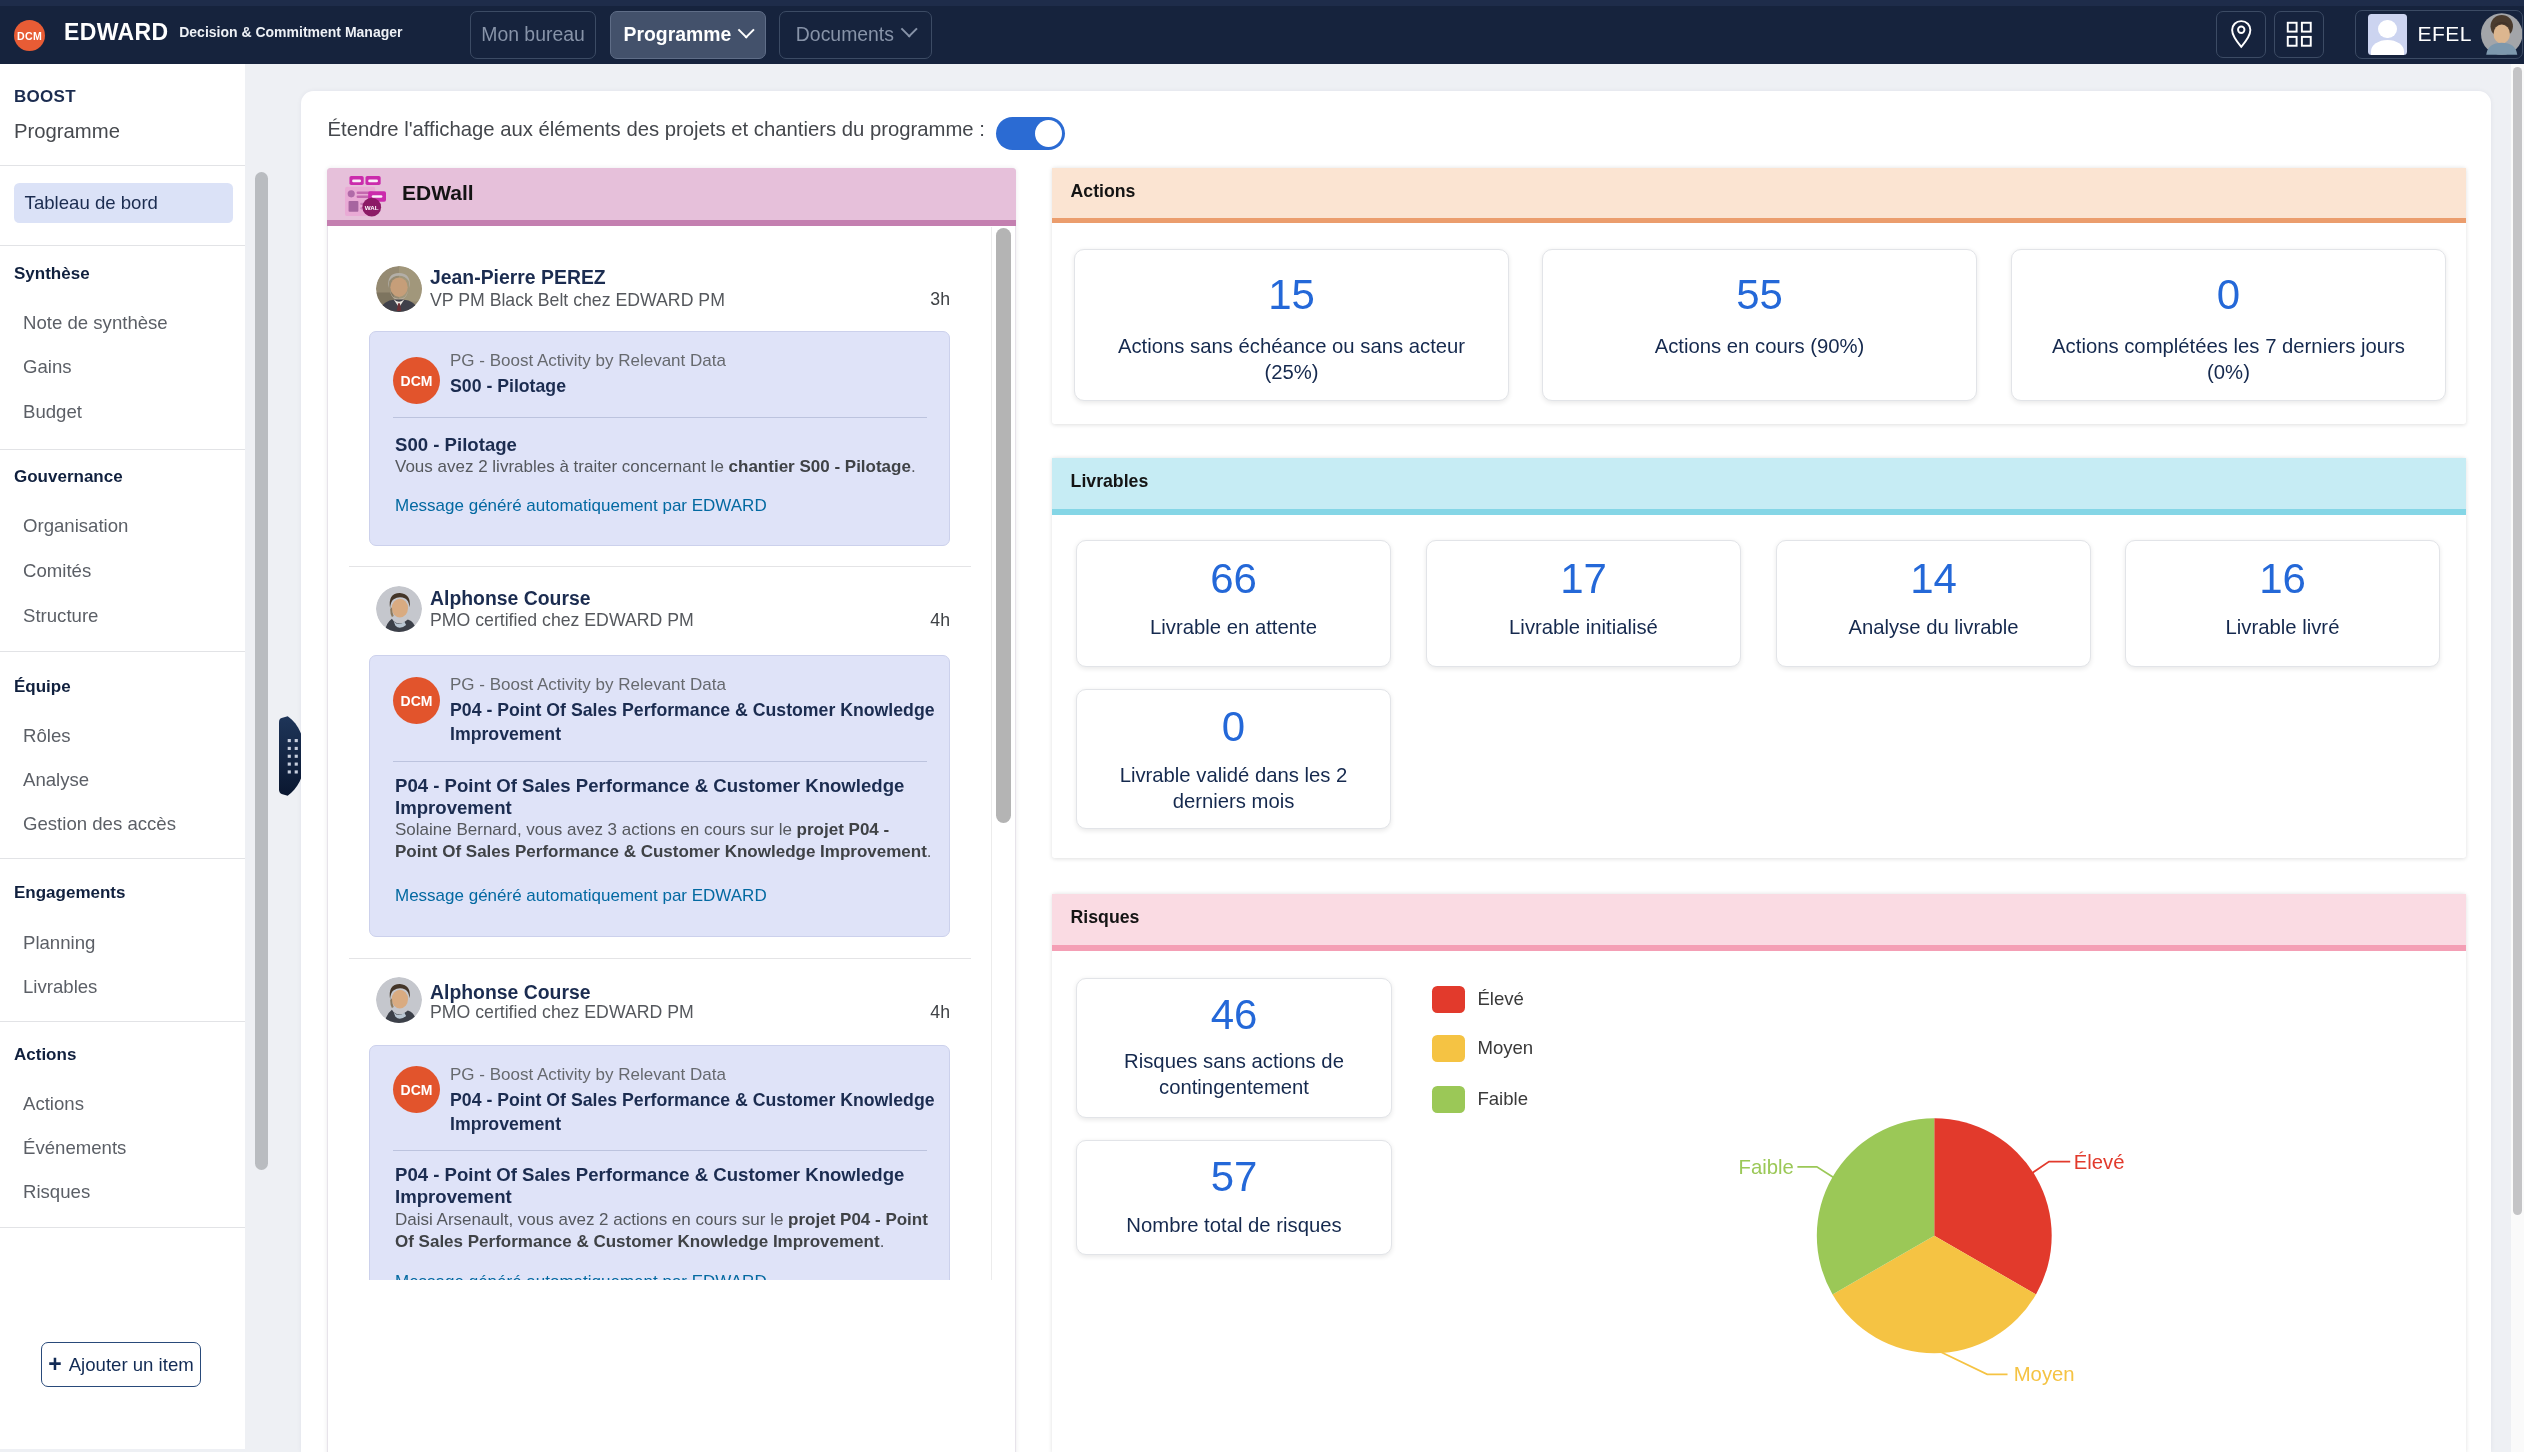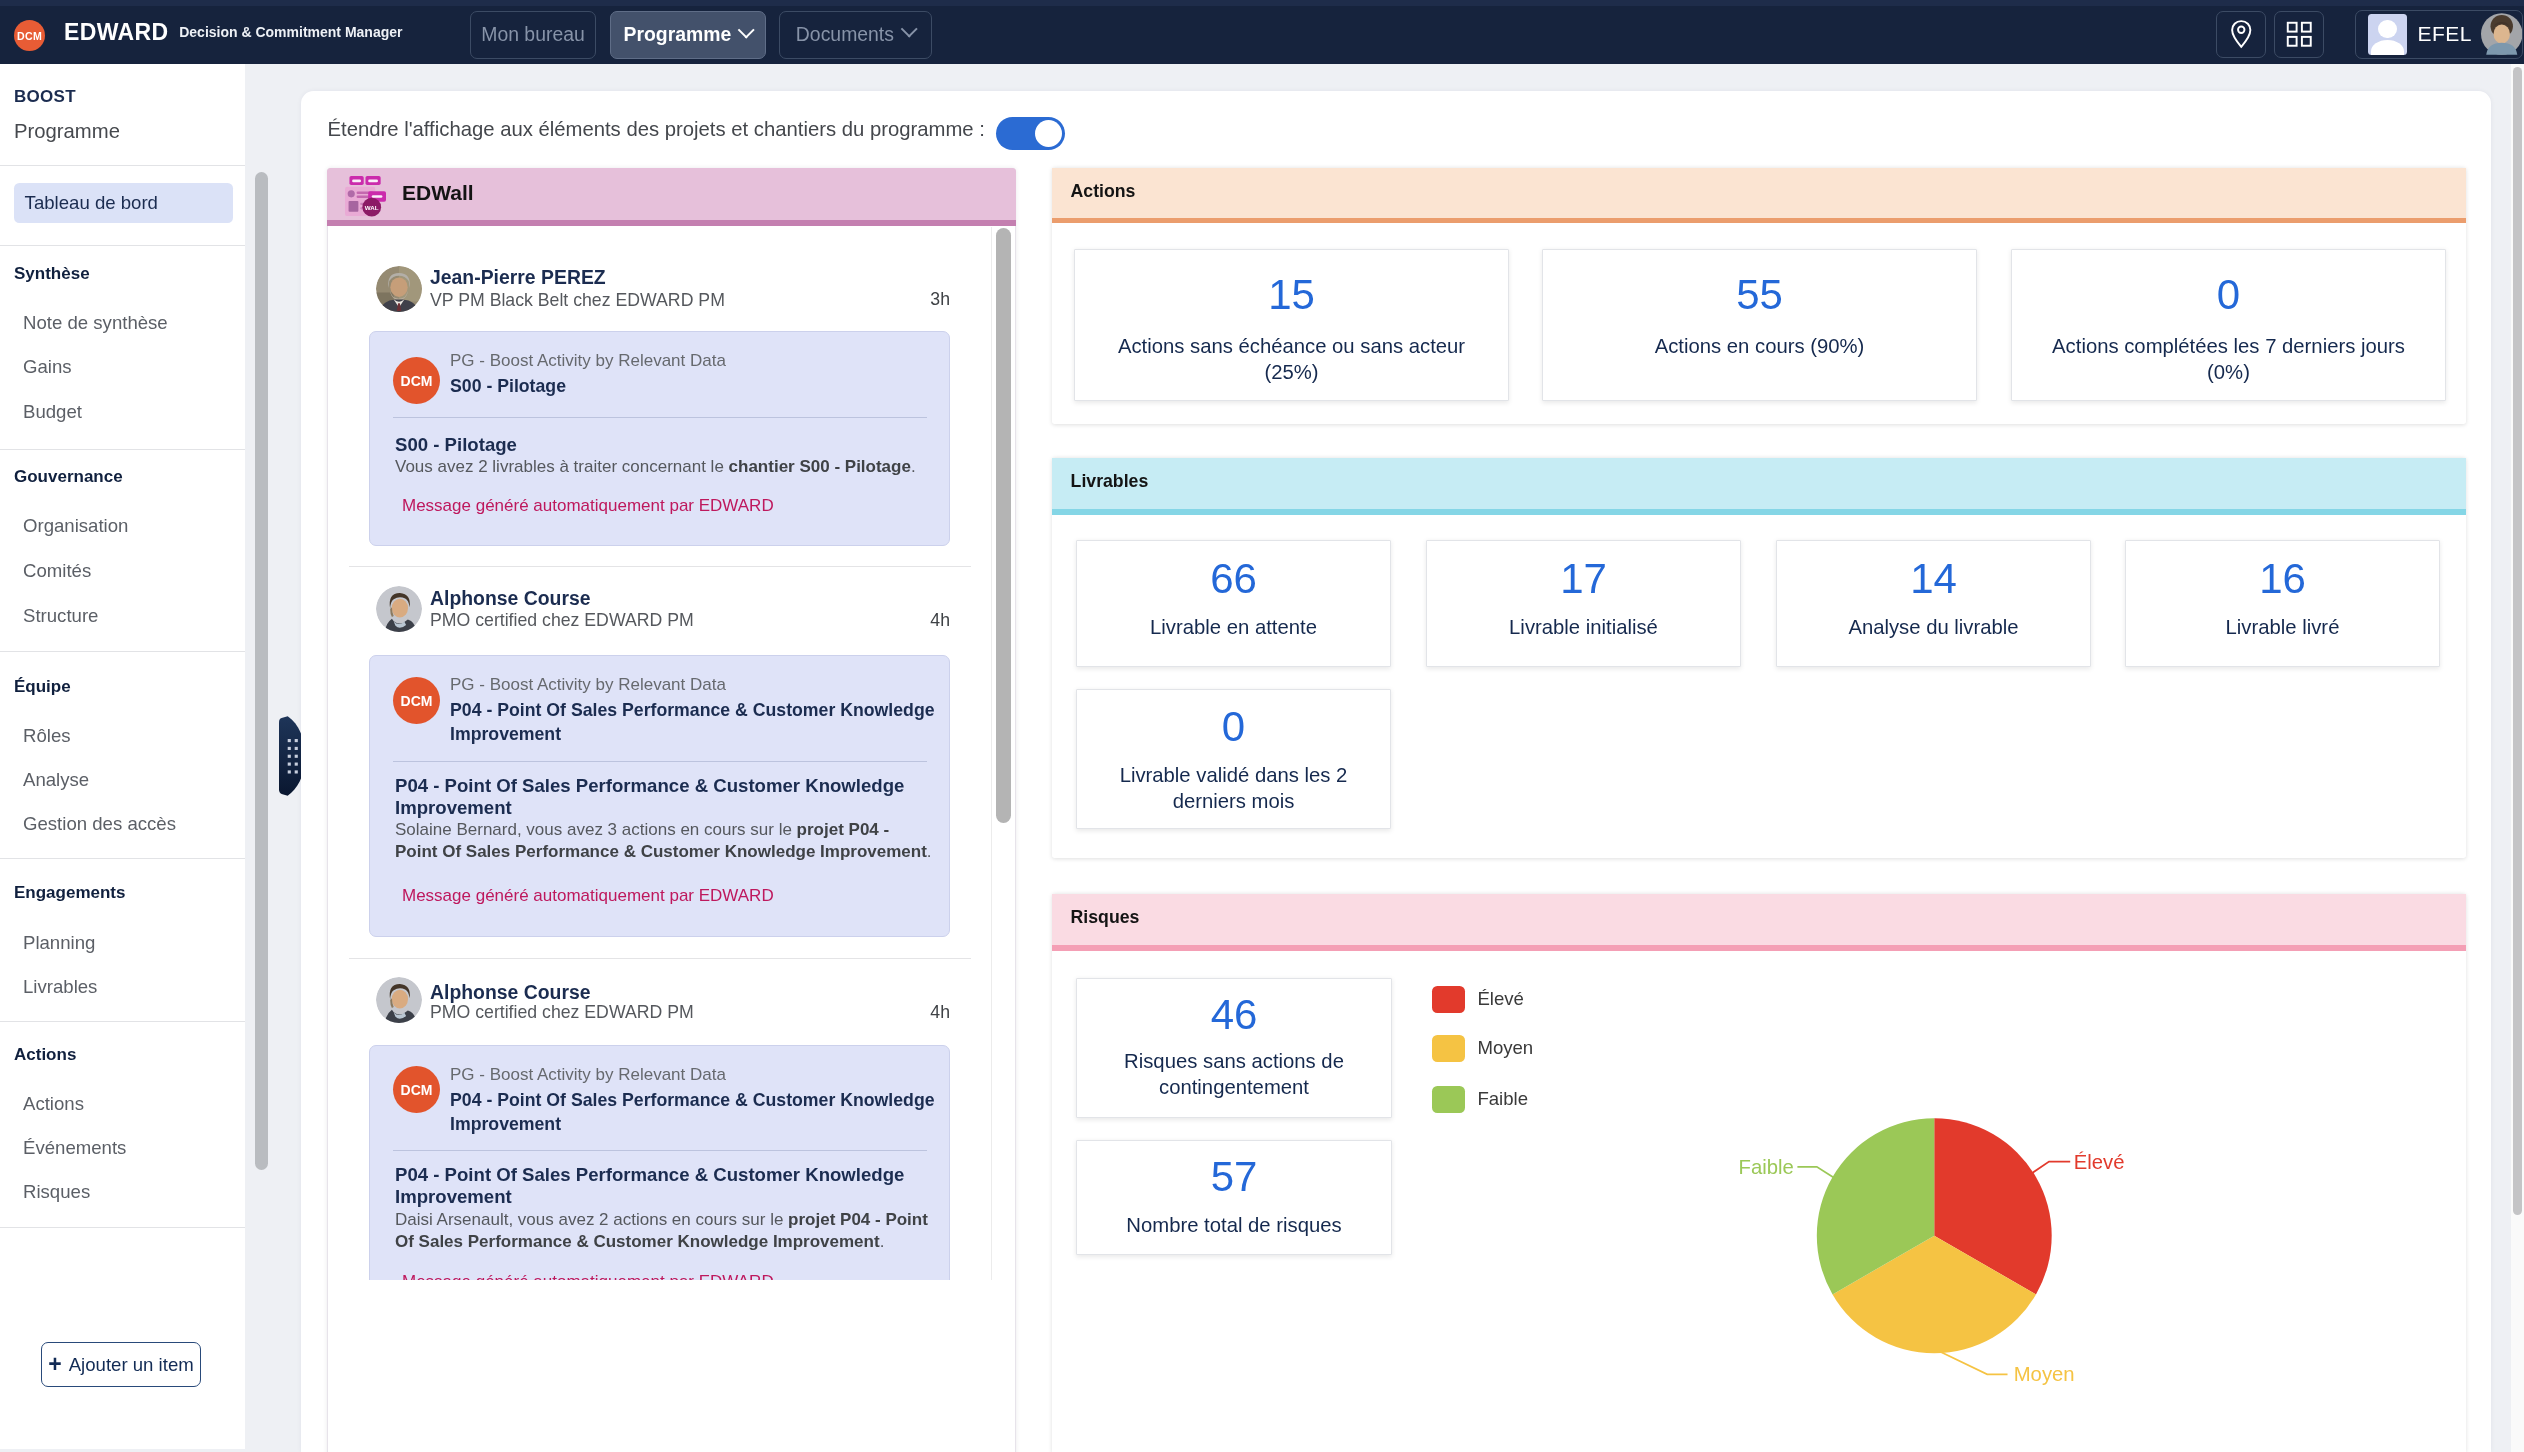--- a/index.html
+++ b/index.html
@@ -63,27 +63,27 @@
   .pdiv { position:absolute; left:21px; width:622px; height:0.9px; background:#e4e4e6; }
 
   .mcard { position:absolute; left:41px; width:581px; background:#dfe3f8; border:0.9px solid #ccd1ec; border-radius:7px; }
   .mcard .dcm { position:absolute; left:23px; top:23px; width:47px; height:47px; border-radius:50%; background:#e2542c; color:#fff; font-weight:bold; font-size:14px; display:flex; align-items:center; justify-content:center; }
   .mcard .pg { position:absolute; left:80px; top:19.4px; font-size:17px; color:#66696e; }
   .mcard .mtitle { position:absolute; left:80px; top:42px; font-size:17.7px; font-weight:bold; color:#1b2c50; line-height:24px; width:491px; }
   .mcard .mdivide { position:absolute; left:23px; width:534px; height:0.9px; background:#bcc3de; }
   .mbhead { position:absolute; left:25px; font-size:18.6px; font-weight:bold; color:#1b2c50; line-height:22px; width:537px; }
   .mbtext { position:absolute; left:25px; font-size:17px; color:#55585d; line-height:22px; width:537px; }
   .mbtext b { font-weight:bold; color:#3f4246; }
-  .msggen { position:absolute; left:25px; font-size:17px; color:#be185d;margin-left:7px; }
+  .msggen { position:absolute; left:25px; font-size:17px; color:#0369a1; }
 
   
   .section { position:absolute; left:751px; width:1414px; background:#fff; box-shadow:0 0.9px 4.4px rgba(0,0,0,.13); border-radius:2.7px; }
   .sect-head { position:absolute; left:0; top:0; width:100%; height:55px; display:flex; align-items:center; padding-bottom:3.5px; }
   .sect-head b { margin-left:18.6px; font-size:17.7px; color:#141414; }
-  .card { position:absolute; background:#fff; border:0.9px solid #e2e4e8; border-radius:1px; box-shadow:0 1.8px 5.3px rgba(0,0,0,.09); text-align:center; }
+  .card { position:absolute; background:#fff; border:0.9px solid #e2e4e8; border-radius:10px; box-shadow:0 1.8px 5.3px rgba(0,0,0,.09); text-align:center; }
   .card .num { font-size:42px; color:#2468d8; font-weight:500; }
   .card .lbl { font-size:20.3px; color:#15294e; line-height:26px; }
 
   
   .leg { position:absolute; display:flex; align-items:center; }
   .leg .sw { width:33px; height:26.5px; border-radius:5.3px; }
   .leg span { margin-left:12.4px; font-size:18.6px; color:#3a3a3a; }
 </style>
 </head>
 <body>

